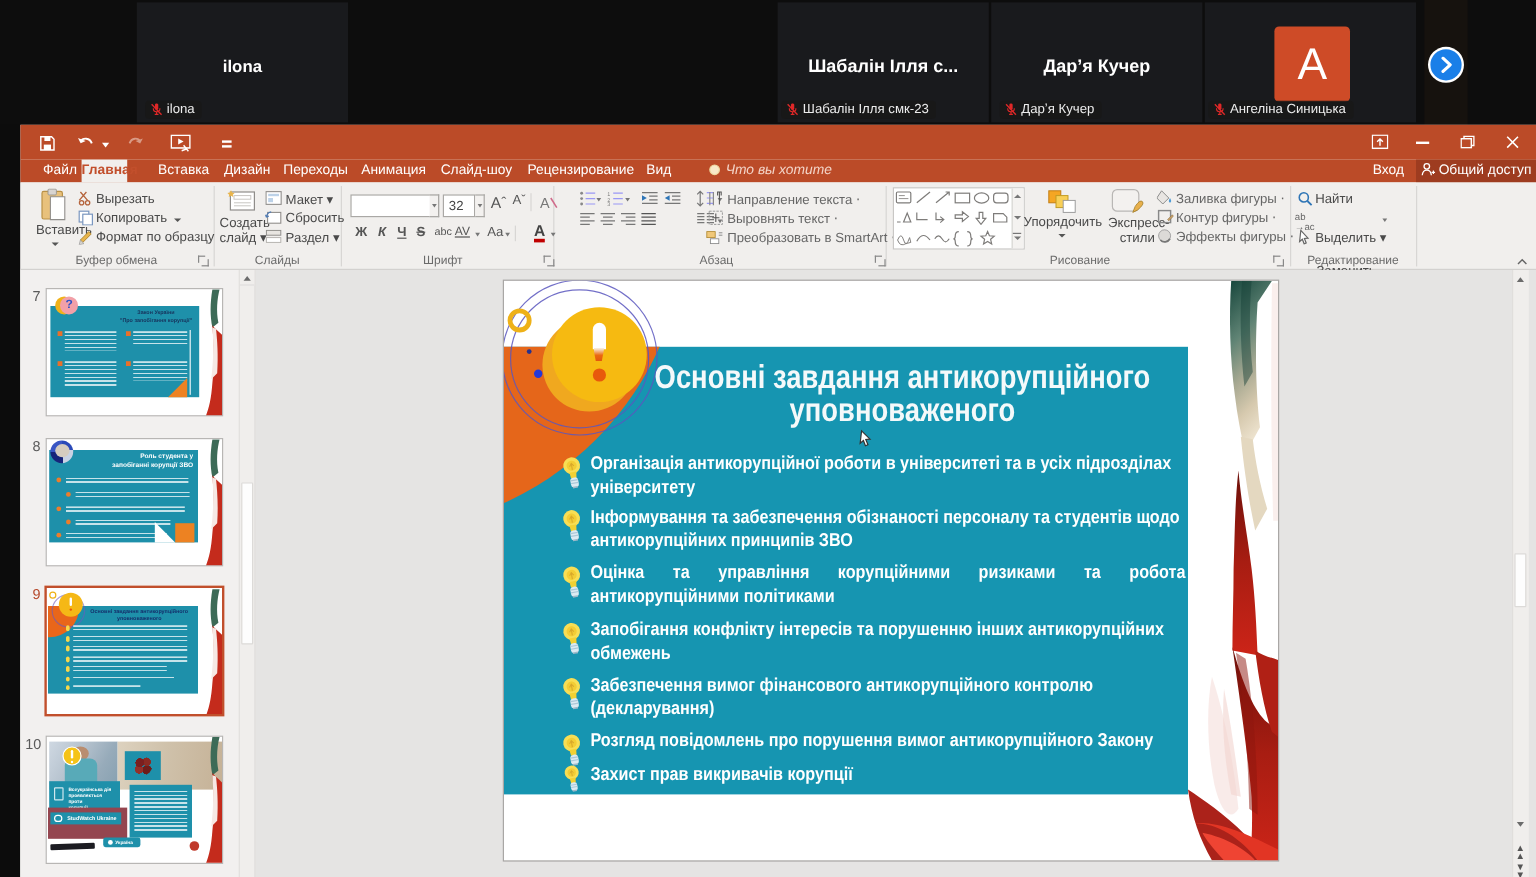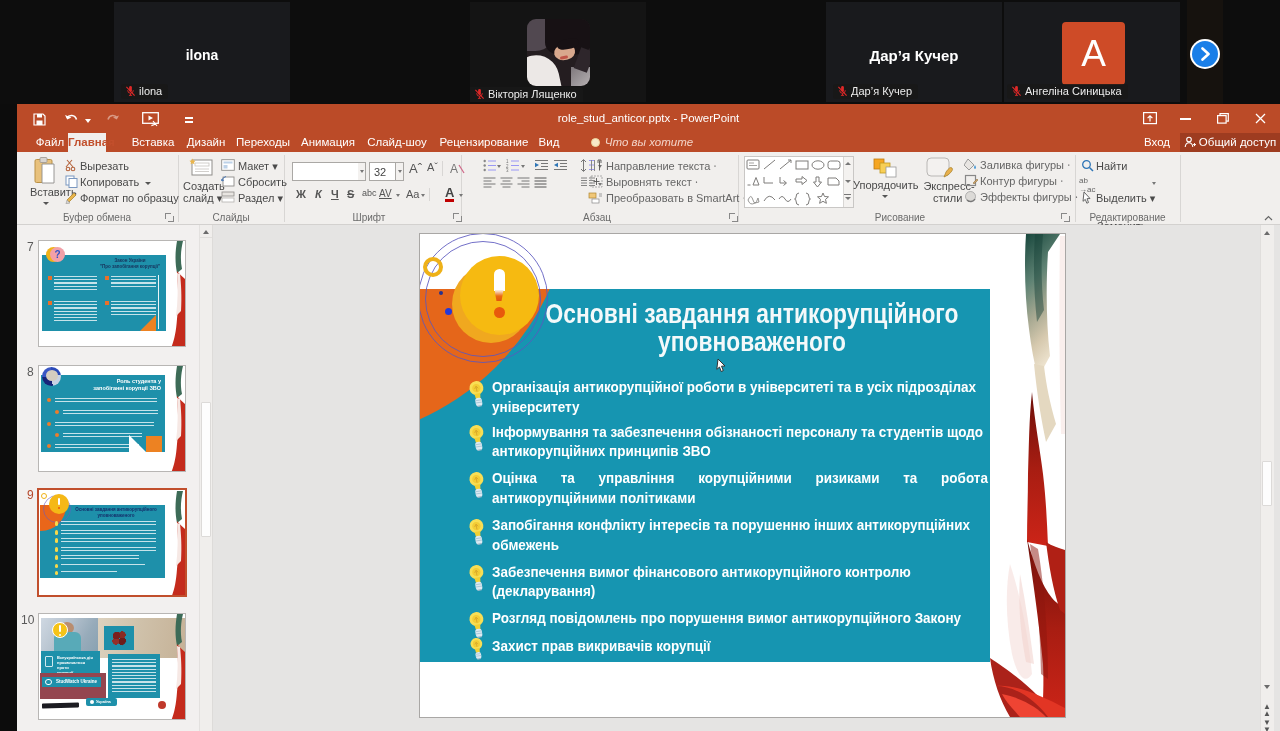--- a/index.html
+++ b/index.html
@@ -54,39 +54,30 @@
       <div class="tilename">ilona</div>
       <div class="lbl miclbl" style="left:7px;"><svg class="micico" viewBox="0 0 12 12">
             <path d="M4.5 1.5 a1.5 1.5 0 0 1 3 0 v3.2 a1.5 1.5 0 0 1 -3 0 Z" fill="#e02828"></path>
             <path d="M3 4.5 v0.4 a3 3 0 0 0 6 0 v-0.4" stroke="#e02828" fill="none" stroke-width="1"></path>
             <path d="M6 8 v2 M4.3 10.2 h3.4" stroke="#e02828" stroke-width="1" fill="none"></path>
             <path d="M1.5 1 L10.5 10.5" stroke="#e02828" stroke-width="1.2"></path>
           </svg>ilona</div>
     </div>
 
 
-    <div class="tile" style="left:470px; background:#141414;">
-      <div style="position:absolute; left:57px; top:17px; width:63px; height:67px; border-radius:9px; overflow:hidden; background:#241d20;">
-        <div style="position:absolute; left:-6px; top:-8px; width:36px; height:40px; background:#514850; border-radius:0 0 60% 20%;"></div>
-        <div style="position:absolute; left:18px; top:-6px; width:50px; height:42px; background:#171114; border-radius:0 0 45% 30%;"></div>
-        <div style="position:absolute; left:-12px; top:36px; width:44px; height:44px; background:#ece8e6; border-radius:50% 55% 20% 40%; transform:rotate(-12deg);"></div>
-        <div style="position:absolute; left:27px; top:25px; width:21px; height:16px; background:#d8a88d; border-radius:52% 48% 46% 54%; transform:rotate(-14deg);"></div>
-        <div style="position:absolute; left:30px; top:20px; width:22px; height:10px; background:#171114; border-radius:40%; transform:rotate(-12deg);"></div>
-        <div style="position:absolute; left:33px; top:36.5px; width:8px; height:3px; background:#c05548; border-radius:2px; transform:rotate(-10deg);"></div>
-        <div style="position:absolute; left:44px; top:48px; width:20px; height:20px; background:linear-gradient(135deg,#7e787c,#b8b3b5);"></div>
-        <div style="position:absolute; left:50px; top:30px; width:14px; height:22px; background:#2e262b; transform:rotate(20deg);"></div>
-      </div>
-      <div class="lbl miclbl" style="left:0px; bottom:0px; border-radius:0 3px 0 0;"><svg class="micico" viewBox="0 0 12 12">
+
+    <div class="tile" style="left:648px;">
+      <div class="tilename" style="font-size:15px;">Шабалін Ілля с...</div>
+      <div class="lbl miclbl" style="left:3px;"><svg class="micico" viewBox="0 0 12 12">
             <path d="M4.5 1.5 a1.5 1.5 0 0 1 3 0 v3.2 a1.5 1.5 0 0 1 -3 0 Z" fill="#e02828"></path>
             <path d="M3 4.5 v0.4 a3 3 0 0 0 6 0 v-0.4" stroke="#e02828" fill="none" stroke-width="1"></path>
             <path d="M6 8 v2 M4.3 10.2 h3.4" stroke="#e02828" stroke-width="1" fill="none"></path>
             <path d="M1.5 1 L10.5 10.5" stroke="#e02828" stroke-width="1.2"></path>
-          </svg>Вікторія Лященко</div>
-    </div>
-
+          </svg>Шабалін Ілля смк-23</div>
+    </div>
 
     <div class="tile" style="left:826px;">
       <div class="tilename" style="font-size:15px;">Дарʼя Кучер</div>
       <div class="lbl miclbl" style="left:7px;"><svg class="micico" viewBox="0 0 12 12">
             <path d="M4.5 1.5 a1.5 1.5 0 0 1 3 0 v3.2 a1.5 1.5 0 0 1 -3 0 Z" fill="#e02828"></path>
             <path d="M3 4.5 v0.4 a3 3 0 0 0 6 0 v-0.4" stroke="#e02828" fill="none" stroke-width="1"></path>
             <path d="M6 8 v2 M4.3 10.2 h3.4" stroke="#e02828" stroke-width="1" fill="none"></path>
             <path d="M1.5 1 L10.5 10.5" stroke="#e02828" stroke-width="1.2"></path>
           </svg>Дарʼя Кучер</div>
     </div>
@@ -126,21 +117,20 @@
           <path d="M12 5 C10 1.5 4.5 1.5 3 6.5" fill="none" stroke="#d99a85" stroke-width="1.6"></path>
           <path d="M14 2.5 L11.8 6.6 L8 4.6 Z" fill="#d99a85"></path>
         </svg>
       <svg class="abs" style="left:125px; top:8px;" width="17" height="15" viewBox="0 0 17 15">
           <rect x="0.7" y="0.7" width="15.6" height="10.6" fill="none" stroke="#fff" stroke-width="1.3"></rect>
           <path d="M6.5 3.5 L11 6 L6.5 8.5 Z" fill="#fff"></path>
           <path d="M11 9 l4 5 M13.9 12 l-4.5 1.6 Z" stroke="#fff" stroke-width="1.2" fill="#fff"></path>
         </svg>
       <div class="abs" style="left:168px; top:13px; width:8px; height:1.5px; background:#fff;"></div><div class="abs" style="left:168px; top:17px; width:8px; height:1.5px; background:#fff;"></div>
       
-      <div class="abs" style="left:0; top:8px; width:1263px; text-align:center; color:#fff; font-size:11.5px;">role_stud_anticor.pptx - PowerPoint</div>
       
       <svg class="abs" style="left:1126px; top:8px;" width="14" height="13" viewBox="0 0 14 13">
           <rect x="0.6" y="0.6" width="12.8" height="11" fill="none" stroke="#fff" stroke-width="1.2"></rect>
           <path d="M7 9.5 V4 M4.6 6.2 L7 3.8 L9.4 6.2" stroke="#fff" stroke-width="1.2" fill="none"></path>
         </svg>
       <div class="abs" style="left:1163px; top:14px; width:11px; height:1.5px; background:#fff;"></div>
       <svg class="abs" style="left:1200px; top:9px;" width="12" height="11" viewBox="0 0 12 11">
           <rect x="0.6" y="2.6" width="8.5" height="7.5" fill="none" stroke="#fff" stroke-width="1.2"></rect>
           <path d="M3 2.5 V0.6 h8.3 v7.6 h-2" fill="none" stroke="#fff" stroke-width="1.2"></path>
         </svg>

